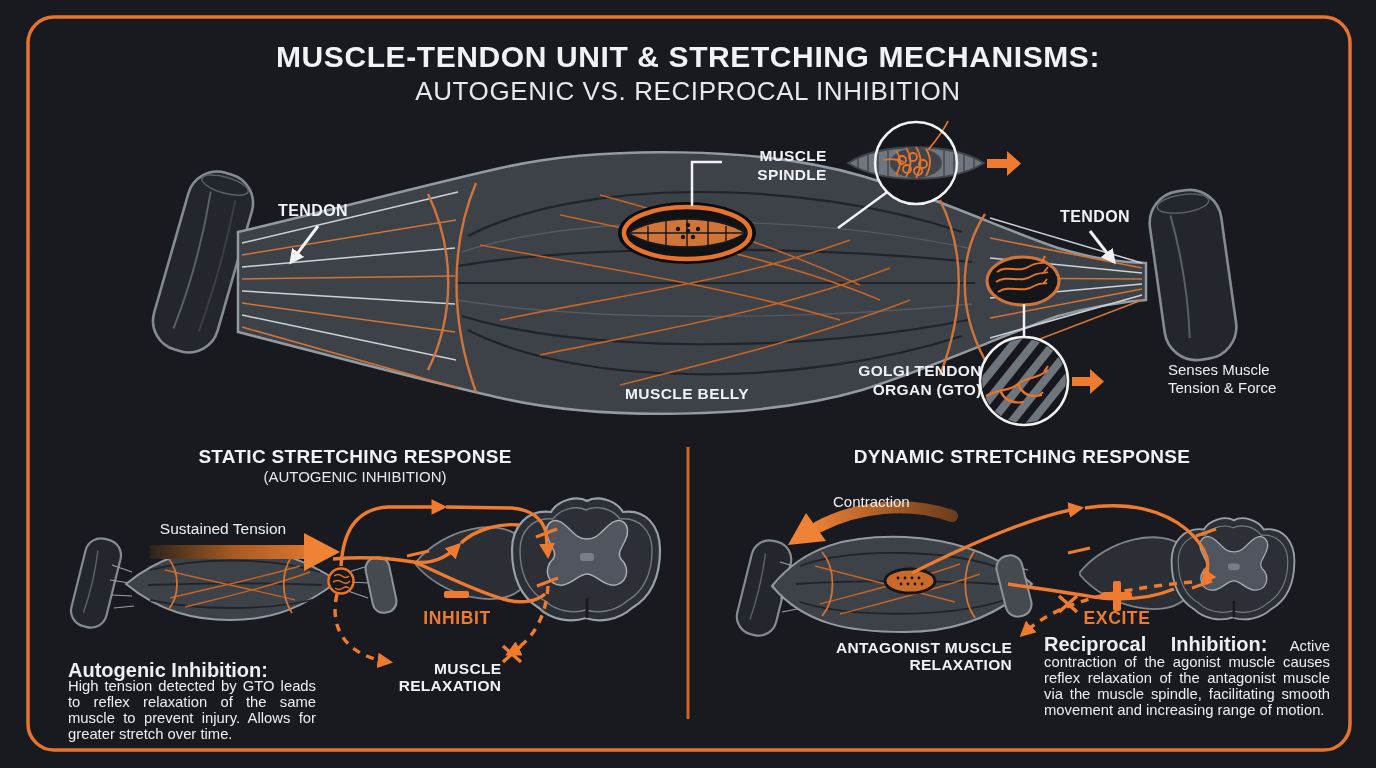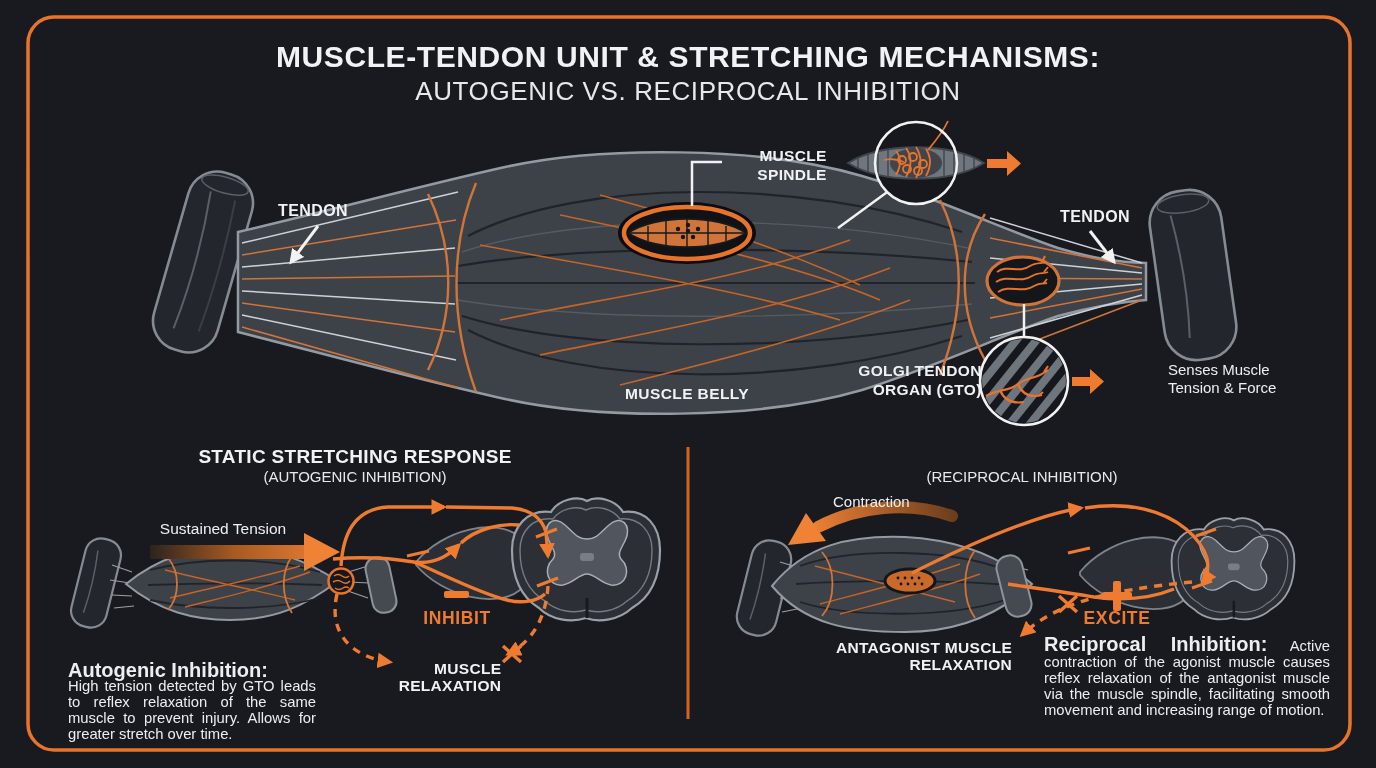--- a/index.html
+++ b/index.html
@@ -385,21 +385,21 @@
 <div class="lbl ctr orange" style="left:457px;top:608px;">INHIBIT</div>
 <div class="lbl ctr relax" style="left:450px;top:661px;">
   <div>MUSCLE</div>
   <div>RELAXATION</div>
 </div>
 <div class="noteblock" style="left:68px;top:642px;width:248px;">
   <div class="nt">Autogenic Inhibition:</div>
   <div class="nb">High tension detected by GTO leads to reflex relaxation of the same muscle to prevent injury. Allows for greater stretch over time.</div>
 </div>
 
-<div class="lbl ctr sub" style="left:1022px;top:468px;">(RECIPROCAL INHIBITION)</div>
+<div class="lbl ctr sect" style="left:1022px;top:446px;">DYNAMIC STRETCHING RESPONSE</div>
 <div class="lbl small" style="left:833px;top:493px;">Contraction</div>
 <div class="lbl ctr orange" style="left:1117px;top:608px;">EXCITE</div>
 <div class="lbl ctr relax" style="left:924px;top:640px;">
   <div>ANTAGONIST MUSCLE</div>
   <div>RELAXATION</div>
 </div>
 <div class="noteblock inline" style="left:1044px;top:636px;width:286px;">
   <strong class="nt">Reciprocal Inhibition:</strong>
   <span>Active contraction of the agonist muscle causes reflex relaxation of the antagonist muscle via the muscle spindle, facilitating smooth movement and increasing range of motion.</span>
 </div>

